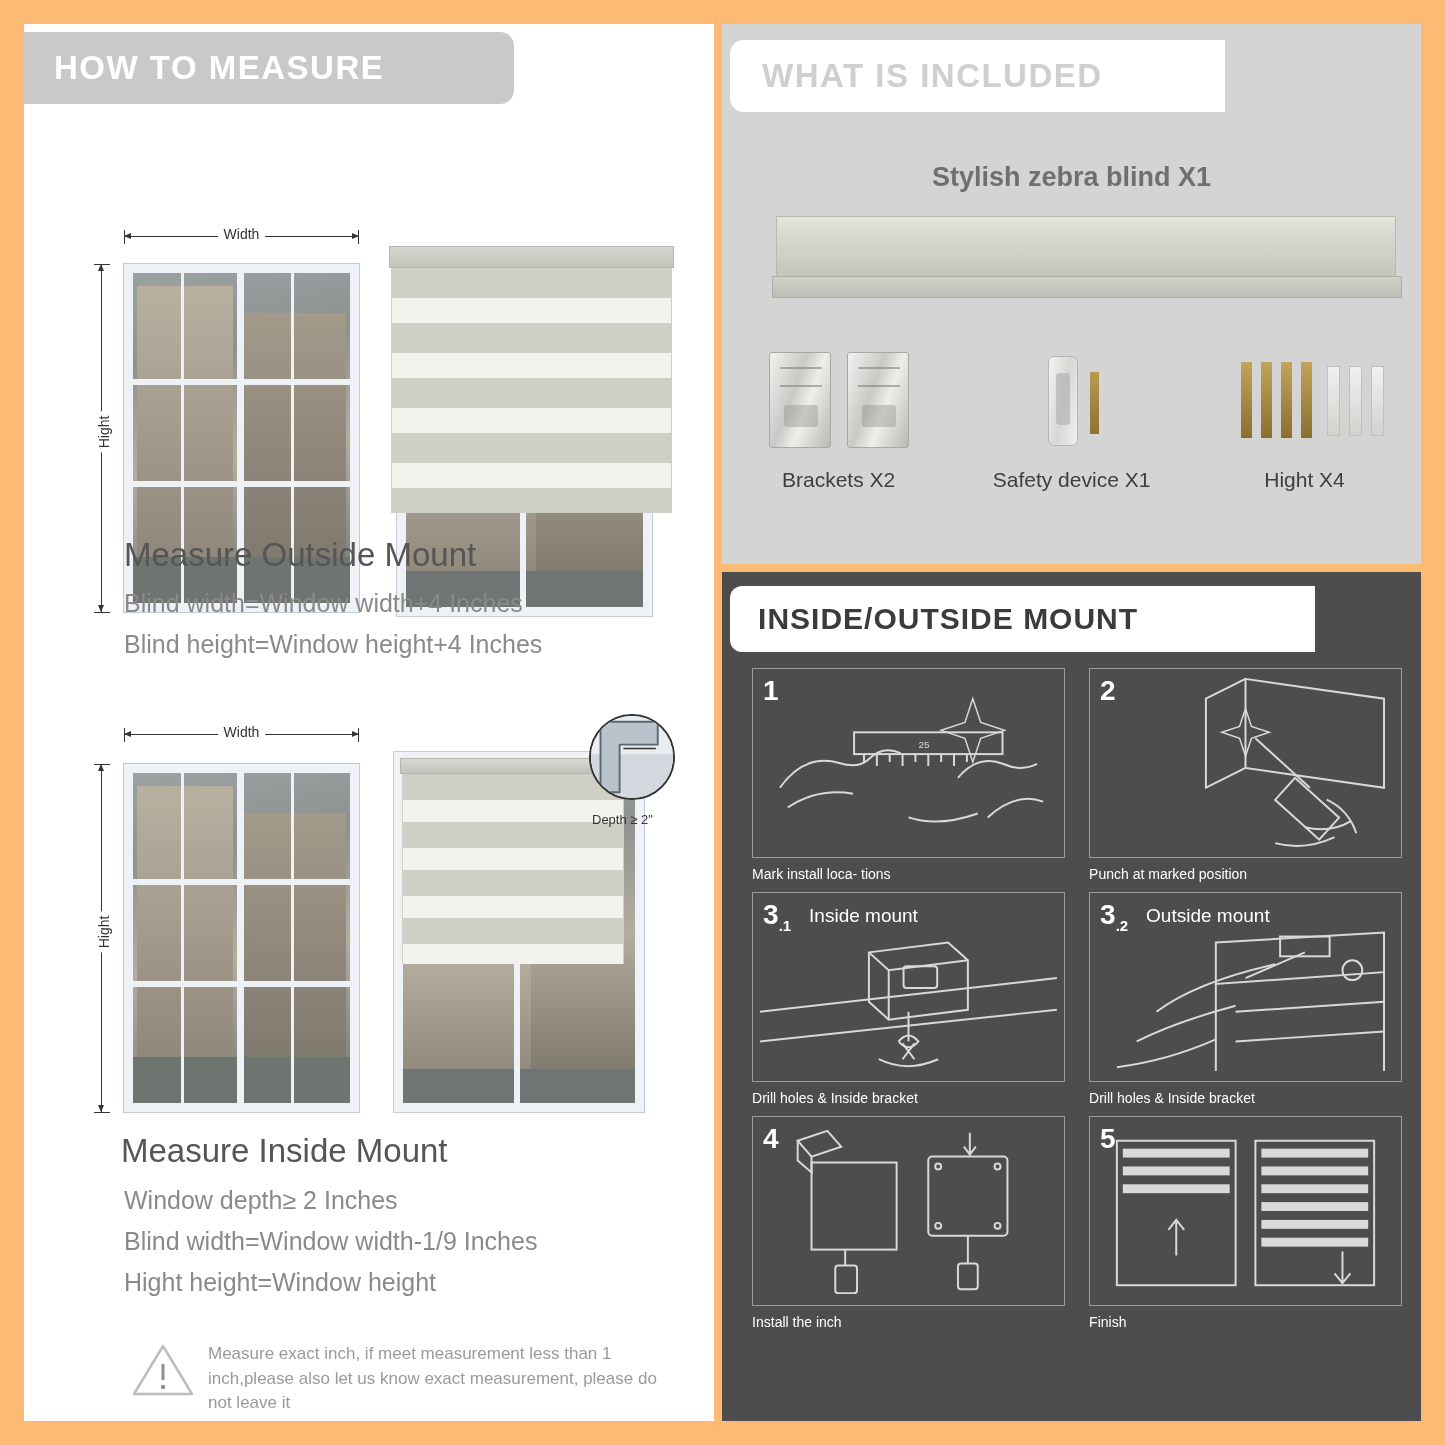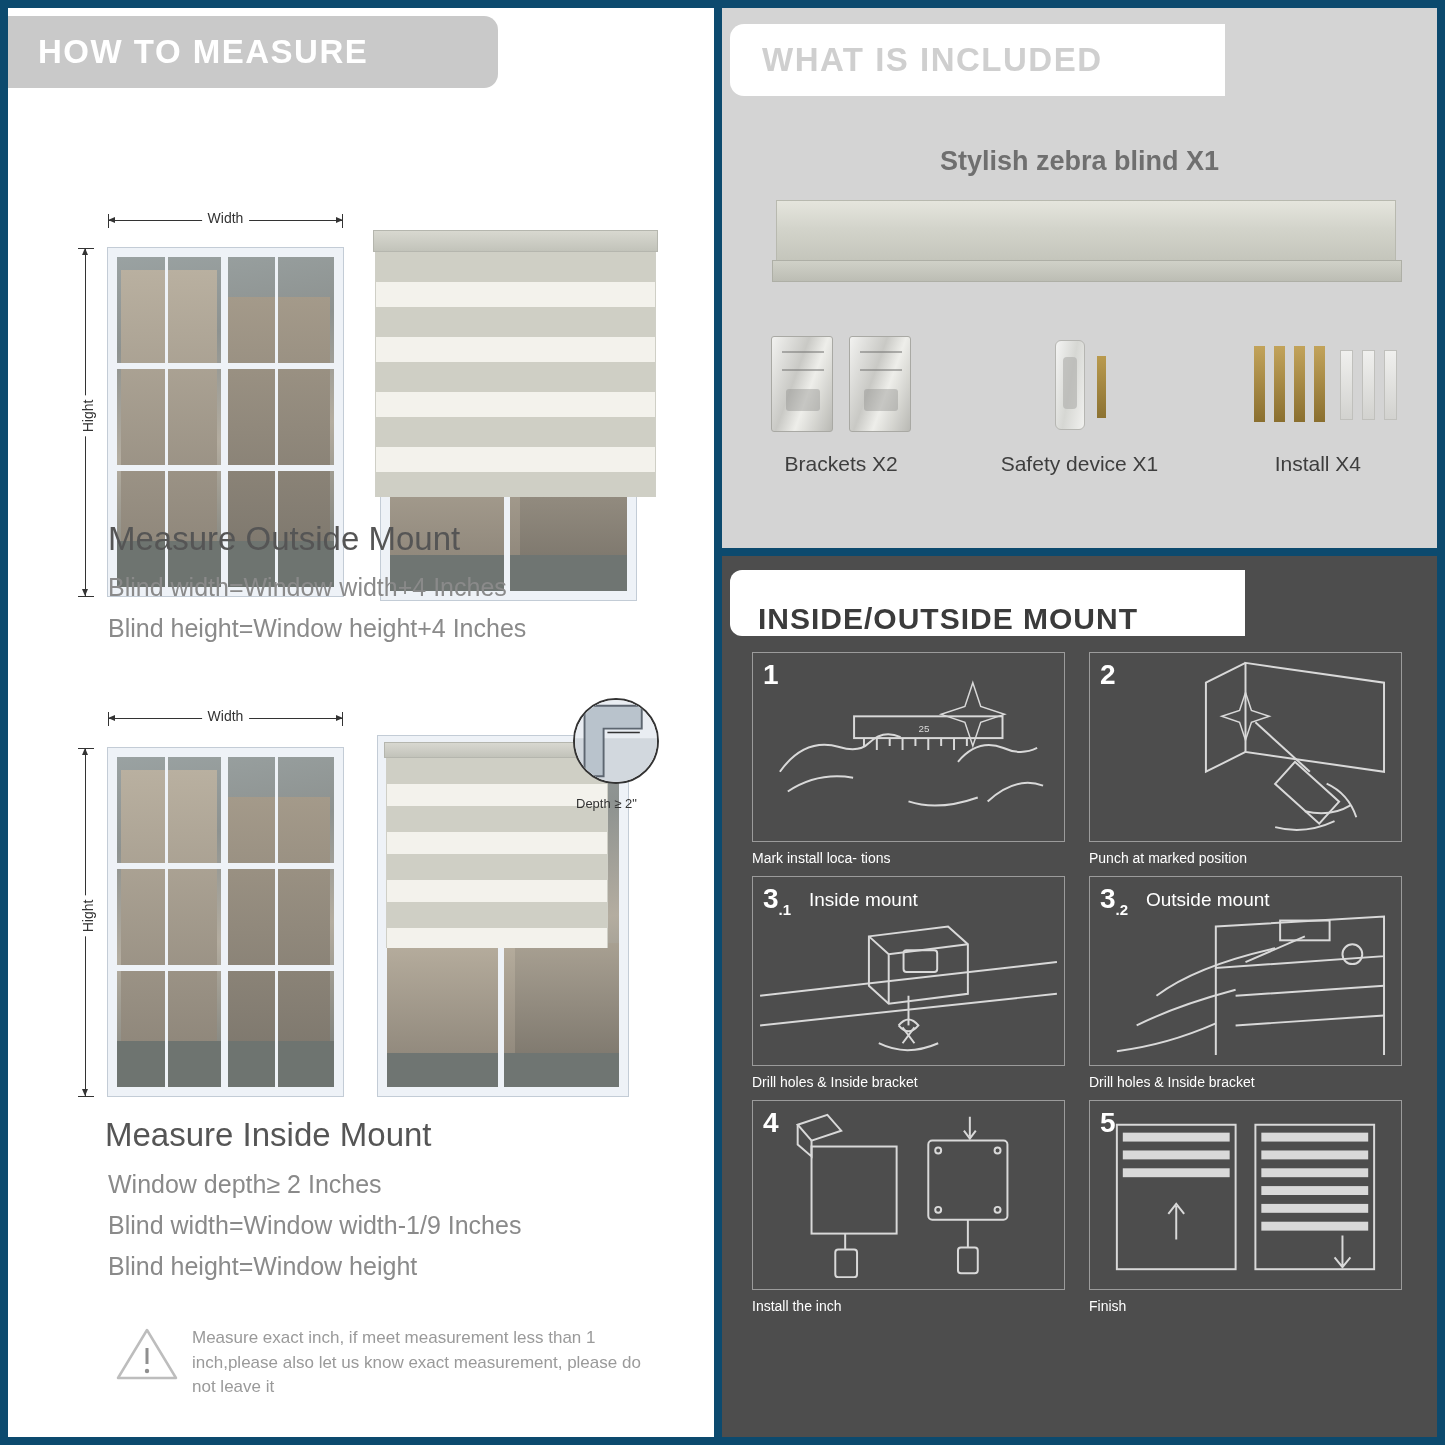--- a/index.html
+++ b/index.html
@@ -4,22 +4,22 @@
 <style>
   * { box-sizing: border-box; margin: 0; padding: 0; }
   html, body {
     width: 1445px; height: 1445px;
     font-family: "Liberation Sans", sans-serif;
     background: #ffffff;
   }
   .page {
     position: relative;
     width: 1445px; height: 1445px;
-    background: #0c4a6e;
-    padding: 8px;
+    background: #fdba74;
+    padding: 24px;
   }
   .layout {
     position: relative;
     width: 100%; height: 100%;
     display: flex;
     gap: 8px;
   }
 
   
   .left-col {
@@ -261,24 +261,24 @@
 
   
   .mount {
     position: relative;
     flex: 1;
     background: #4d4d4d;
   }
   .hdr-white2 {
     position: absolute;
     top: 14px; left: 8px;
-    width: 515px; height: 66px;
+    width: 585px; height: 66px;
     background: #ffffff;
     border-radius: 12px 0 0 12px;
-    display: flex; align-items: flex-end;
+    display: flex; align-items: center;
     padding-left: 28px;
   }
   .hdr-white2 span {
     color: #3b3b3b;
     font-size: 30px; font-weight: bold;
     letter-spacing: 1px;
   }
   .steps {
     position: absolute;
     top: 96px; left: 30px;
@@ -441,21 +441,21 @@
           <path d="M10 6 L70 6 L70 30 L30 30 L30 80 L10 80 Z" fill="#b9c3cc" stroke="#5d6670" stroke-width="2"></path>
           <line x1="34" y1="34" x2="68" y2="34" stroke="#333" stroke-width="1.5"></line>
         </svg>
       </div>
       <div class="depth-label" style="left:568px; top:88px;">Depth ≥ 2"</div>
     </div>
 
     <div class="title-h" style="left:97px; top:1108px;">Measure Inside Mount</div>
     <div class="line-t" style="left:100px; top:1162px;">Window depth≥ 2 Inches</div>
     <div class="line-t" style="left:100px; top:1203px;">Blind width=Window width-1/9 Inches</div>
-    <div class="line-t" style="left:100px; top:1244px;">Blind height=Window height</div>
+    <div class="line-t" style="left:100px; top:1244px;">Hight height=Window height</div>
 
     <div class="warn" style="left:108px; top:1318px; width:540px;">
       <div class="warn-tri">
         <svg viewBox="0 0 62 56">
           <path d="M31 4 L60 52 L2 52 Z" fill="none" stroke="#bdbdbd" stroke-width="2.5" stroke-linejoin="round"></path>
           <line x1="31" y1="22" x2="31" y2="38" stroke="#8f8f8f" stroke-width="3"></line>
           <circle cx="31" cy="45" r="2.2" fill="#8f8f8f"></circle>
         </svg>
       </div>
       <div class="warn-text">Measure exact inch, if meet measurement less than 1 inch,please also let us know exact measurement, please do not leave it</div>
@@ -507,21 +507,21 @@
         <div class="part">
           <div class="part-art">
             <div class="screw-big" style="left:calc(50% - 64px);"></div>
             <div class="screw-big" style="left:calc(50% - 44px);"></div>
             <div class="screw-big" style="left:calc(50% - 24px);"></div>
             <div class="screw-big" style="left:calc(50% - 4px);"></div>
             <div class="anchor" style="left:calc(50% + 22px);"></div>
             <div class="anchor" style="left:calc(50% + 44px);"></div>
             <div class="anchor" style="left:calc(50% + 66px);"></div>
           </div>
-          <div class="part-label">Install X4</div>
+          <div class="part-label">Hight X4</div>
         </div>
       </div>
     </div>
 
     <div class="mount">
       <div class="hdr-white2">
         <span>INSIDE/OUTSIDE MOUNT</span>
       </div>
 
       <div class="steps">

